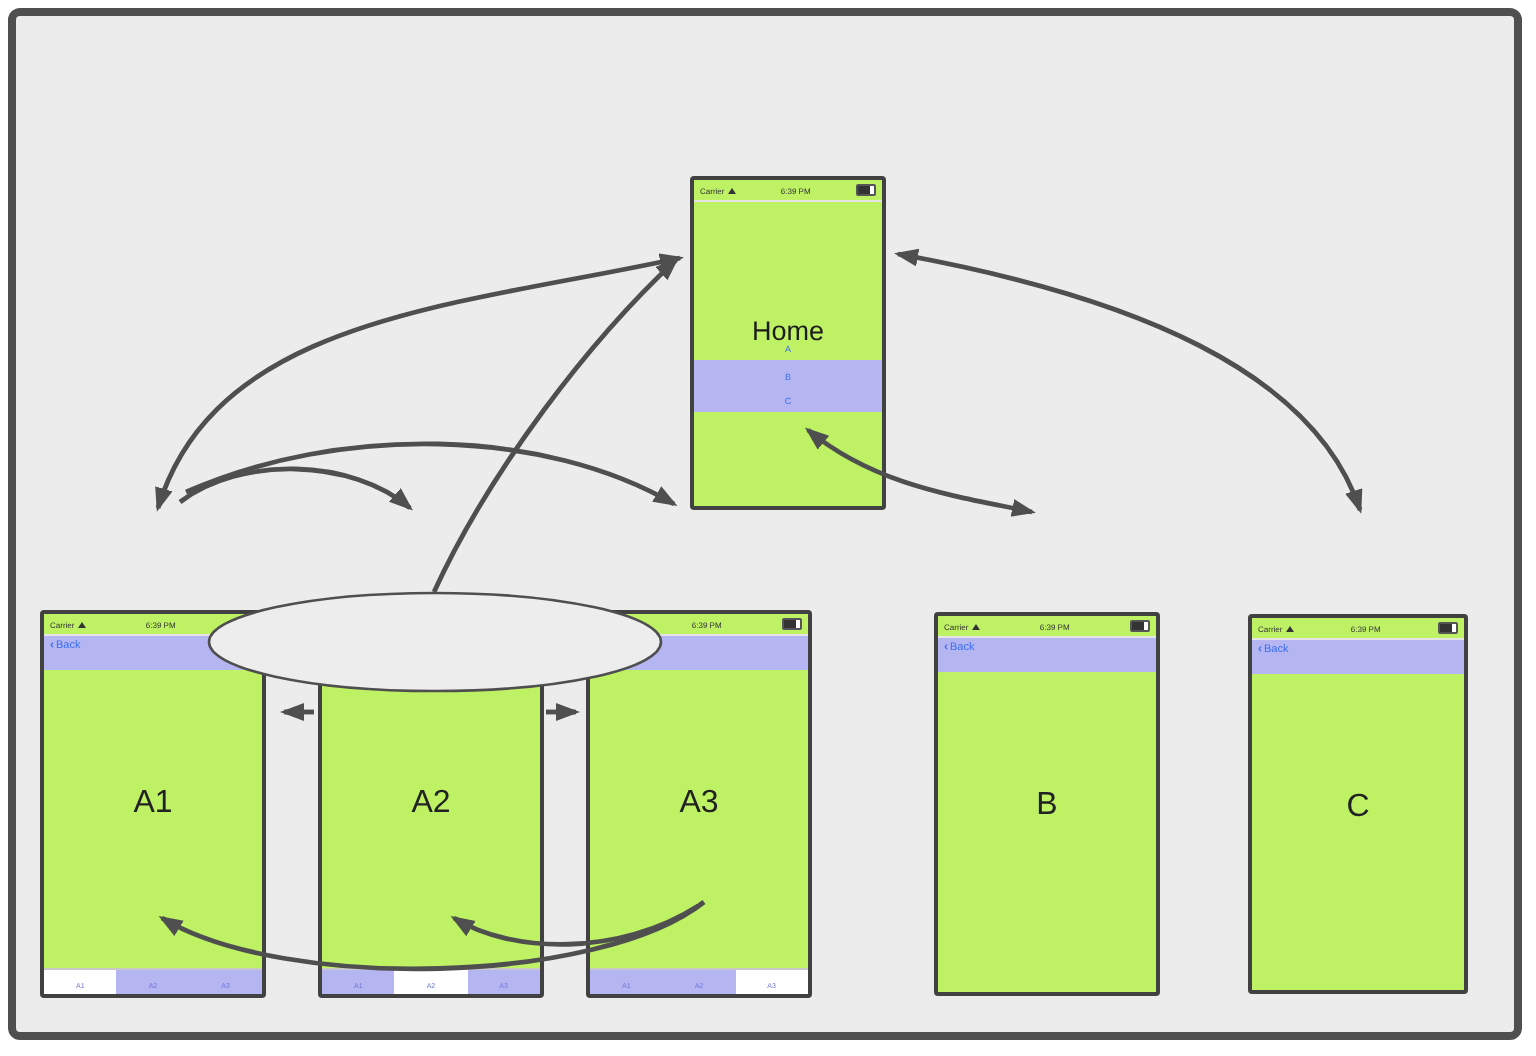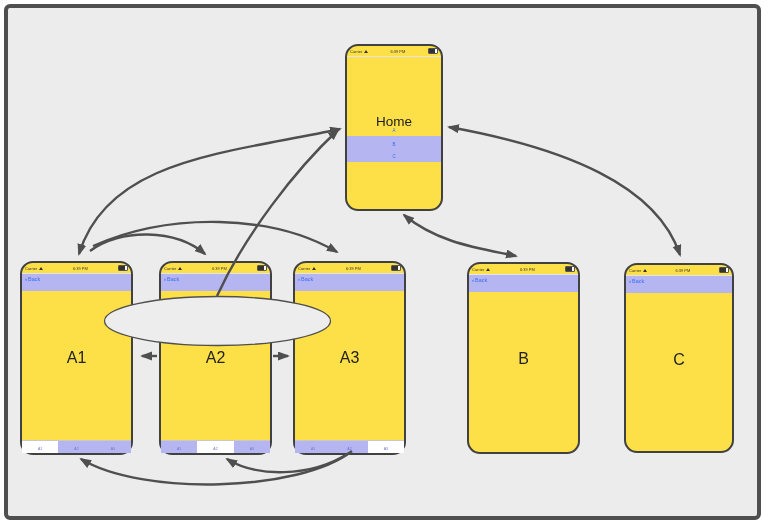--- a/index.html
+++ b/index.html
@@ -1,21 +1,21 @@
 <!DOCTYPE html>
 <html><head>
 <meta charset="utf-8">
 <style>
   html,body{margin:0;padding:0;}
   body{width:768px;height:528px;background:#ffffff;position:relative;overflow:hidden;
        font-family:"Liberation Sans", sans-serif;}
   .canvas{position:absolute;left:4px;top:4px;width:749px;height:508px;
           border:4px solid #4f4f4f;border-radius:6px;background:#ececec;}
-  .phone{position:absolute;background:#fde047;border:2.5px solid #414141;border-radius:13px;
-         box-sizing:border-box;z-index:1;}
+  .phone{position:absolute;background:#bef264;border:2.5px solid #414141;border-radius:2px;
+         box-sizing:border-box;z-index:1;margin-top:44px;}
   .statusbar{height:10px;display:flex;justify-content:space-between;align-items:center;
              padding:0 3px;font-size:4px;color:#333;border-bottom:0.5px solid #e4e4e4;}
   .sb-left{display:flex;align-items:center;gap:1.5px;}
   .wifi{width:0;height:0;border-left:2.5px solid transparent;border-right:2.5px solid transparent;
         border-bottom:3.5px solid #333;}
   .battery{width:8px;height:4px;border:0.5px solid #555;border-radius:1px;
            background:linear-gradient(to right,#333 72%,#fff 72%);}
   .navbar{height:17px;background:#b5b5f2;position:relative;}
   .back-btn{position:absolute;left:3px;top:2px;font-size:5.5px;color:#3a6ff2;
             display:flex;align-items:center;gap:1px;line-height:6px;}

